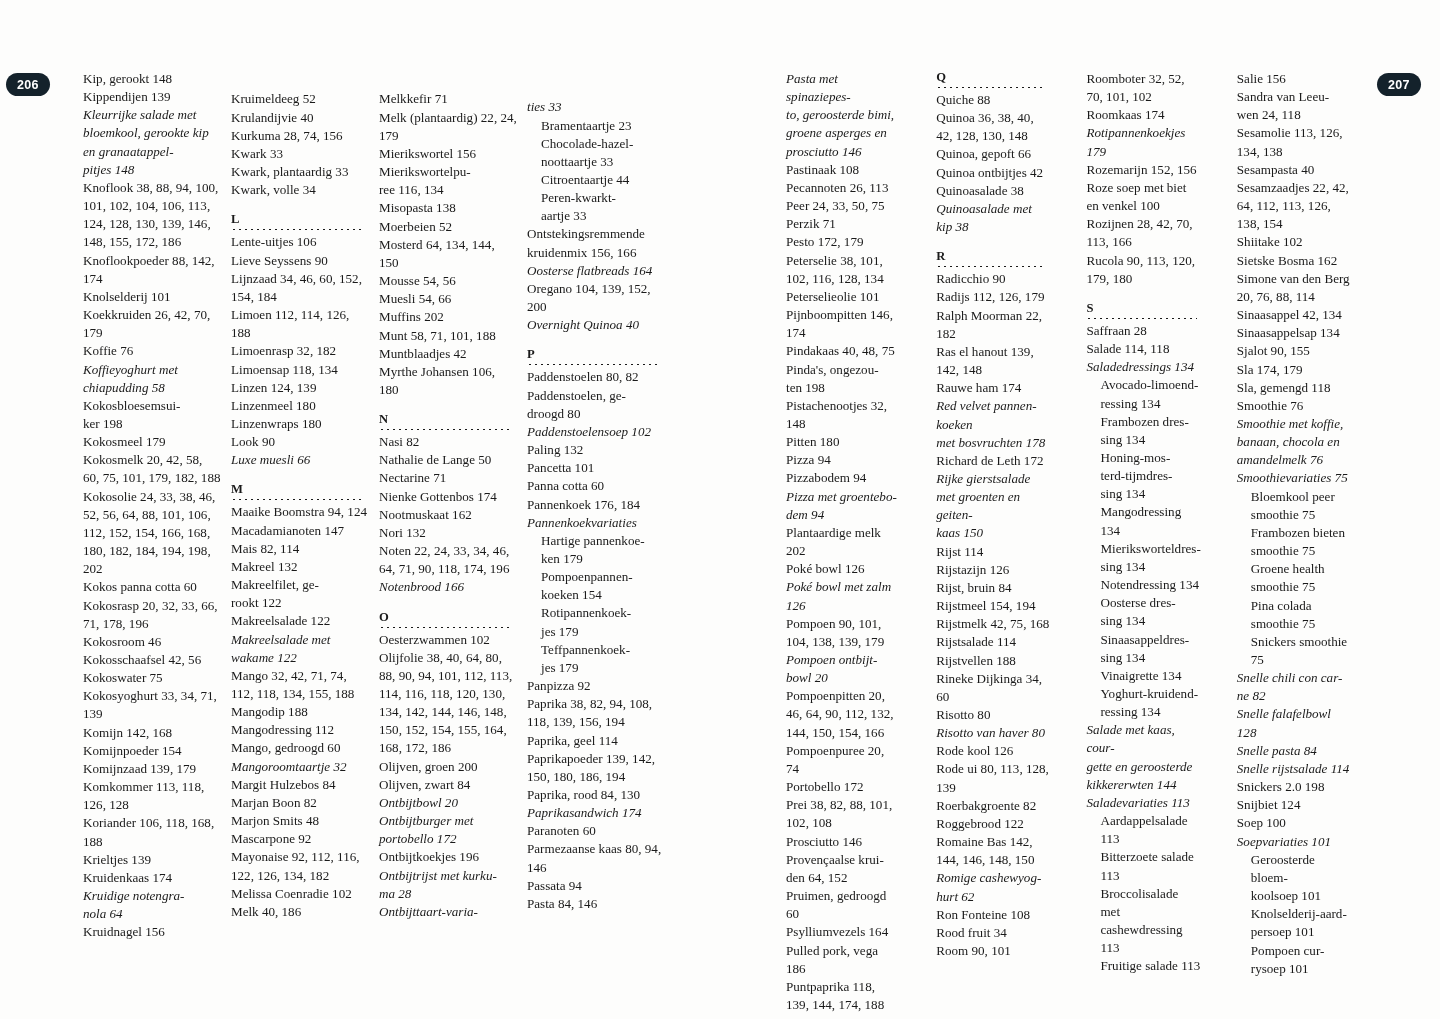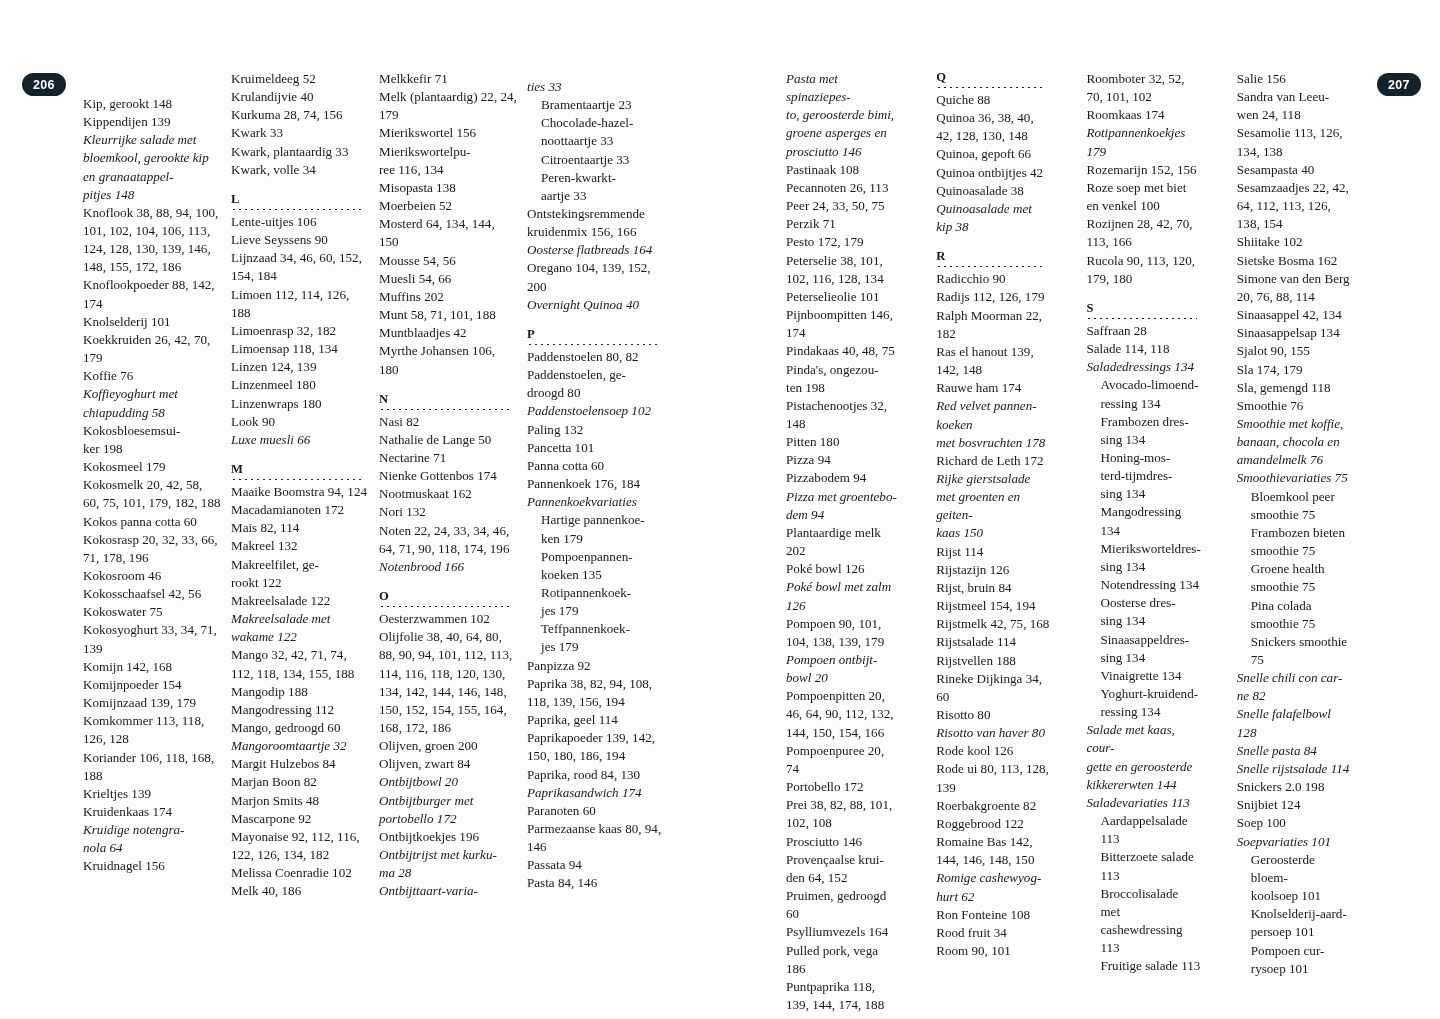--- a/index.html
+++ b/index.html
@@ -17,21 +17,21 @@
     position:absolute;
     width:44px; height:23px;
     background:#14222b;
     border-radius:12px;
     color:#ffffff;
     font-family:"Liberation Sans", sans-serif;
     font-size:12.5px; font-weight:bold;
     display:flex; align-items:center; justify-content:center;
     letter-spacing:0.3px;
   }
-  #badge-left { left:22px; top:73px; }
+  #badge-left { left:6px; top:73px; }
   #badge-right { left:1377px; top:73px; }
 
   .columns {
     position:absolute;
     top:70px;
     display:flex;
   }
   #left-page { left:83px; width:640px;align-items:center; }
   #right-page { left:786px; width:575px;gap:26px; }
 
@@ -89,20 +89,21 @@
         <div class="entry">Knoflook 38, 88, 94, 100, 101, 102, 104, 106, 113, 124, 128, 130, 139, 146, 148, 155, 172, 186</div>
         <div class="entry">Knoflookpoeder 88, 142, 174</div>
         <div class="entry">Knolselderij 101</div>
         <div class="entry">Koekkruiden 26, 42, 70, 179</div>
         <div class="entry">Koffie 76</div>
         <div class="entry bi">Koffieyoghurt met chiapudding 58</div>
         <div class="entry">Kokosbloesemsui-
 ker 198</div>
         <div class="entry">Kokosmeel 179</div>
         <div class="entry">Kokosmelk 20, 42, 58, 60, 75, 101, 179, 182, 188</div>
+        <div class="entry">Kokosolie 24, 33, 38, 46, 52, 56, 64, 88, 101, 106, 112, 152, 154, 166, 168, 180, 182, 184, 194, 198, 202</div>
         <div class="entry">Kokos panna cotta 60</div>
         <div class="entry">Kokosrasp 20, 32, 33, 66, 71, 178, 196</div>
         <div class="entry">Kokosroom 46</div>
         <div class="entry">Kokosschaafsel 42, 56</div>
         <div class="entry">Kokoswater 75</div>
         <div class="entry">Kokosyoghurt 33, 34, 71, 139</div>
         <div class="entry">Komijn 142, 168</div>
         <div class="entry">Komijnpoeder 154</div>
         <div class="entry">Komijnzaad 139, 179</div>
         <div class="entry">Komkommer 113, 118, 126, 128</div>
@@ -127,21 +128,21 @@
         <div class="entry">Limoen 112, 114, 126, 188</div>
         <div class="entry">Limoenrasp 32, 182</div>
         <div class="entry">Limoensap 118, 134</div>
         <div class="entry">Linzen 124, 139</div>
         <div class="entry">Linzenmeel 180</div>
         <div class="entry">Linzenwraps 180</div>
         <div class="entry">Look 90</div>
         <div class="entry bi">Luxe muesli 66</div>
         <div class="letter"><span class="ltr">M</span><span class="dots"></span></div>
         <div class="entry">Maaike Boomstra 94, 124</div>
-        <div class="entry">Macadamianoten 172</div>
+        <div class="entry">Macadamianoten 147</div>
         <div class="entry">Mais 82, 114</div>
         <div class="entry">Makreel 132</div>
         <div class="entry">Makreelfilet, ge-
 rookt 122</div>
         <div class="entry">Makreelsalade 122</div>
         <div class="entry bi">Makreelsalade met wakame 122</div>
         <div class="entry">Mango 32, 42, 71, 74, 112, 118, 134, 155, 188</div>
         <div class="entry">Mangodip 188</div>
         <div class="entry">Mangodressing 112</div>
         <div class="entry">Mango, gedroogd 60</div>
@@ -188,41 +189,41 @@
         <div class="entry">Ontbijtkoekjes 196</div>
         <div class="entry bi">Ontbijtrijst met kurku-
 ma 28</div>
         <div class="entry bi">Ontbijttaart-varia-</div>
       </div>
       <div class="col">
         <div class="entry bi">ties 33</div>
         <div class="entry sub">Bramentaartje 23</div>
         <div class="entry sub">Chocolade-hazel-
 noottaartje 33</div>
-        <div class="entry sub">Citroentaartje 33</div>
+        <div class="entry sub">Citroentaartje 44</div>
         <div class="entry sub">Peren-kwarkt-
 aartje 33</div>
         <div class="entry">Ontstekingsremmende kruidenmix 156, 166</div>
         <div class="entry bi">Oosterse flatbreads 164</div>
         <div class="entry">Oregano 104, 139, 152, 200</div>
         <div class="entry bi">Overnight Quinoa 40</div>
         <div class="letter"><span class="ltr">P</span><span class="dots"></span></div>
         <div class="entry">Paddenstoelen 80, 82</div>
         <div class="entry">Paddenstoelen, ge-
 droogd 80</div>
         <div class="entry bi">Paddenstoelensoep 102</div>
         <div class="entry">Paling 132</div>
         <div class="entry">Pancetta 101</div>
         <div class="entry">Panna cotta 60</div>
         <div class="entry">Pannenkoek 176, 184</div>
         <div class="entry bi">Pannenkoekvariaties</div>
         <div class="entry sub">Hartige pannenkoe-
 ken 179</div>
         <div class="entry sub">Pompoenpannen-
-koeken 135</div>
+koeken 154</div>
         <div class="entry sub">Rotipannenkoek-
 jes 179</div>
         <div class="entry sub">Teffpannenkoek-
 jes 179</div>
         <div class="entry">Panpizza 92</div>
         <div class="entry">Paprika 38, 82, 94, 108, 118, 139, 156, 194</div>
         <div class="entry">Paprika, geel 114</div>
         <div class="entry">Paprikapoeder 139, 142, 150, 180, 186, 194</div>
         <div class="entry">Paprika, rood 84, 130</div>
         <div class="entry bi">Paprikasandwich 174</div>

